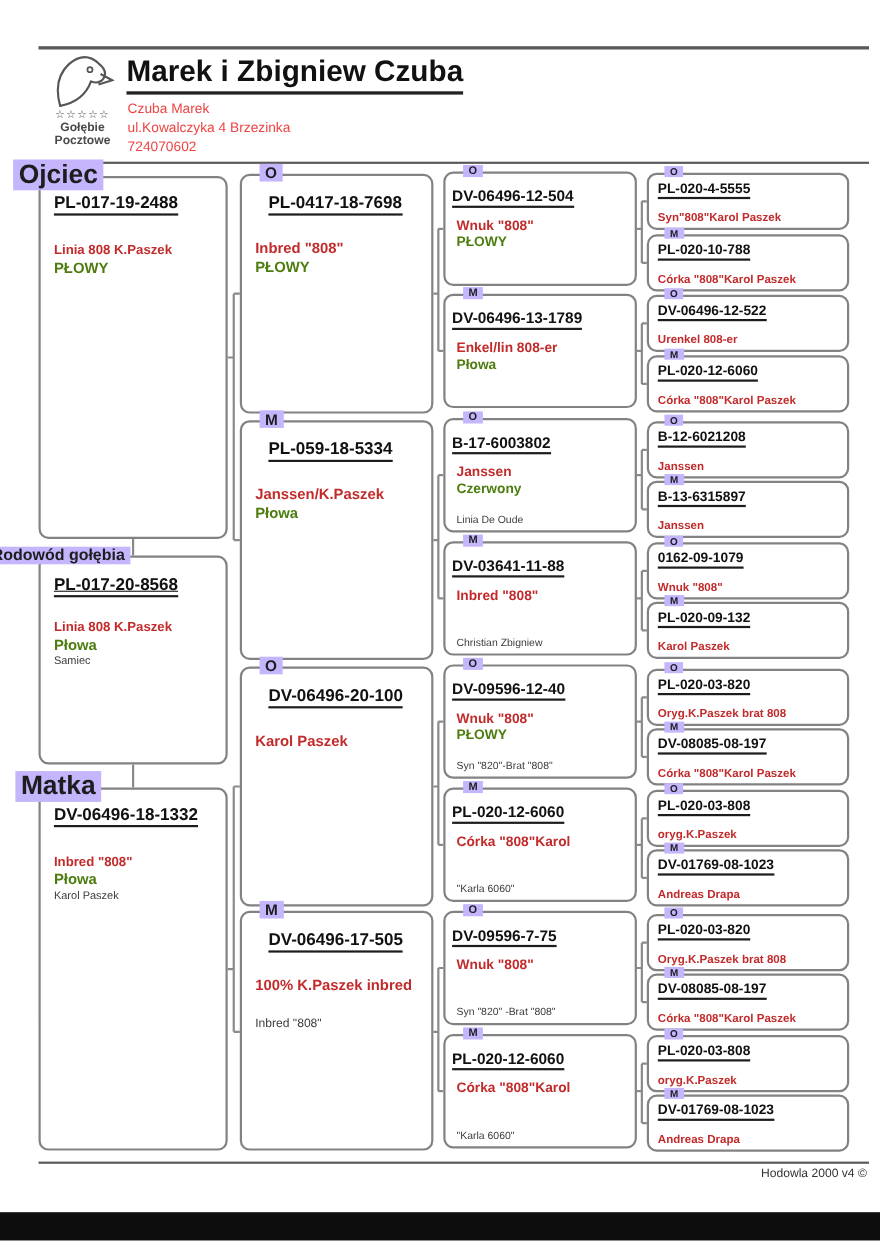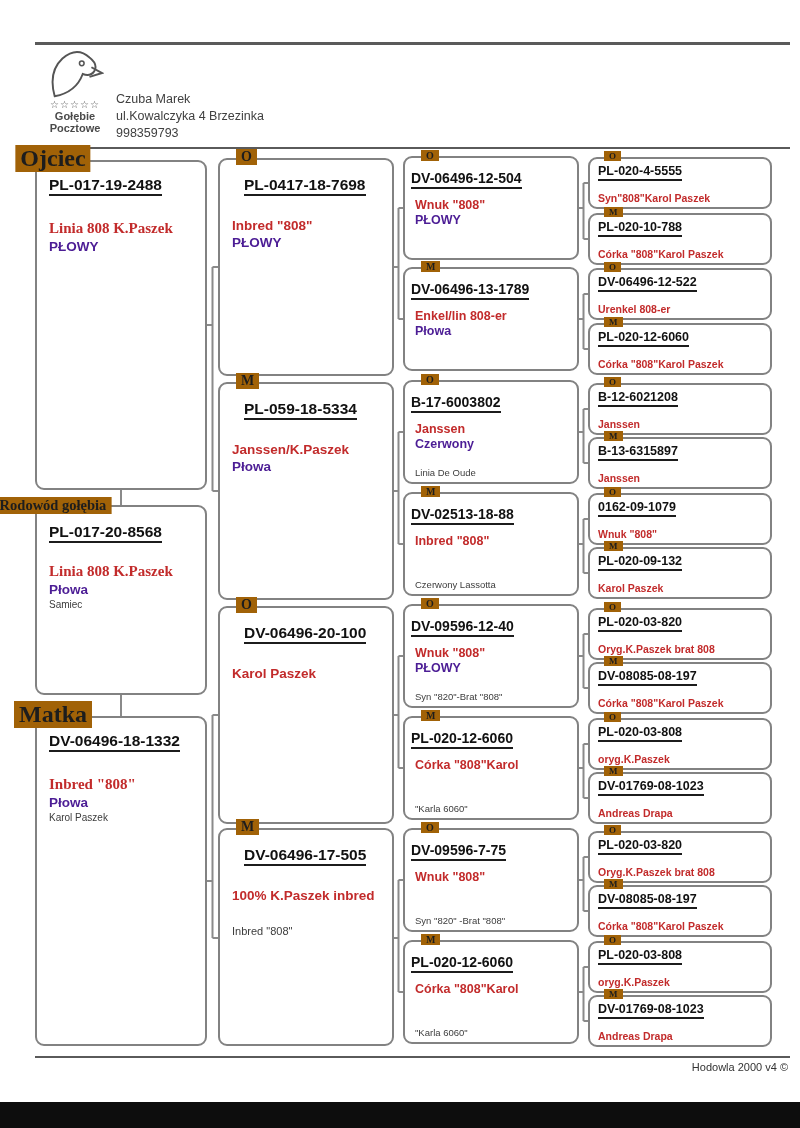--- a/index.html
+++ b/index.html
@@ -7,37 +7,37 @@
         font-family:"Liberation Sans",sans-serif;color:#1a1a1a;}
   .hrule{position:absolute;left:35px;width:755px;height:0;border-top:3px solid #5a5a5a;}
   .hrule.thin{border-top-width:2px;}
   
   #logo{position:absolute;left:40px;top:48px;width:70px;text-align:center;}
   #logo svg{display:block;margin:0 auto;}
   .logo-stars{font-size:10px;letter-spacing:1px;color:#555;line-height:10px;}
   .logo-word{font-size:11px;font-weight:bold;color:#4a4a4a;line-height:12px;}
   #main-title{position:absolute;left:115px;top:50px;font-size:27px;font-weight:bold;
               color:#111;border-bottom:3px solid #222;padding-bottom:2px;}
-  .addr{position:absolute;left:116px;font-size:12.5px;color:#404040;}
+  .addr{position:absolute;left:116px;font-size:12.5px;color:#ef4444;}
   
   .pbox{position:absolute;background:#fff;border:2px solid #828282;border-radius:9px;box-sizing:border-box;}
-  .chip{position:absolute;background:#a16207;padding:0 5px;font-family:Liberation Serif, serif;
+  .chip{position:absolute;background:#c4b5fd;padding:0 5px;font-family:Liberation Sans, sans-serif;
         font-weight:bold;color:#1d1d1d;white-space:nowrap;}
   .title-chip{left:50%;transform:translateX(-50%);}
   .ring{white-space:nowrap;}
   .ring span{font-weight:bold;color:#111;border-bottom:2px solid #1c1c1c;padding-bottom:1px;}
   .red{color:#c22b2b;font-weight:bold;white-space:nowrap;}
-  .teal{color:#4c1d95;font-weight:bold;white-space:nowrap;}
+  .teal{color:#4d7c0f;font-weight:bold;white-space:nowrap;}
   .note{color:#3c3c3c;white-space:nowrap;}
   
   .g1 .ring{margin:14px 12px 0;font-size:15.5px;}
-  .g1 .red{margin:26px 12px 0;font-size:15px;font-family:Liberation Serif, serif;}
+  .g1 .red{margin:26px 12px 0;font-size:12px;}
   .g1 .teal{margin:2px 12px 0;font-size:13.5px;}
   .g1 .note{margin:2px 12px 0;font-size:10px;}
-  .gsub .ring{margin:16px 12px 0;font-size:15.5px;}
+  .gsub .ring{margin:16px 12px 0;font-size:15.5px;text-decoration:underline;}
   .gsub .red{margin:22px 12px 0;}
   .g2 .ring{margin:16px 24px 0;font-size:15.5px;}
   .g2 .red{margin:24px 12px 0;font-size:13.5px;}
   .g2 .teal{margin:2px 12px 0;font-size:13.5px;}
   .g2 .note{margin:22px 12px 0;font-size:11px;}
   .g2 .chip,.g1 .chip{top:-11px;font-size:14px;left:16px;}
   .g3 .ring{margin:12px 6px 0;font-size:14px;}
   .g3 .red{margin:12px 10px 0;font-size:12.5px;}
   .g3 .teal{margin:1px 10px 0;font-size:12.5px;}
   .g3 .note{position:absolute;left:10px;bottom:4px;font-size:9.5px;}
@@ -64,23 +64,24 @@
     <svg width="58" height="52" viewBox="0 0 60 52">
       <path d="M9,49 Q2,24 17,10 Q32,-3 45,9 Q54,16 50,23 Q46,29 38,26 Q31,45 9,49 Z" fill="none" stroke="#555" stroke-width="2"></path>
       <path d="M47,19 L58,25 L45,29" fill="none" stroke="#555" stroke-width="2"></path>
       <circle cx="37" cy="15" r="2.4" fill="none" stroke="#555" stroke-width="1.6"></circle>
     </svg>
     <div class="logo-stars">☆☆☆☆☆</div>
     <div class="logo-word">Gołębie</div>
     <div class="logo-word">Pocztowe</div>
   </div>
 
+  <div id="main-title">Marek i Zbigniew Czuba</div>
   <div class="addr" style="top:92px">Czuba Marek</div>
   <div class="addr" style="top:109px">ul.Kowalczyka 4  Brzezinka</div>
-  <div class="addr" style="top:126px">998359793</div>
+  <div class="addr" style="top:126px">724070602</div>
 
   <div class="hrule thin" style="top:147px"></div>
 
   <svg id="connectors" width="800" height="1128">
       <path d="M121 490 V505 M121 695 V716 M207 325 H212.5 M212.5 267 V491 M212.5 267 H218 M212.5 491 H218 M207 881 H212.5 M212.5 715 V938 M212.5 715 H218 M212.5 938 H218 M394 267 H398.5 M398.5 208 V319 M398.5 208 H403 M398.5 319 H403 M394 491 H398.5 M398.5 432 V544 M398.5 432 H403 M398.5 544 H403 M394 715 H398.5 M398.5 656 V768 M398.5 656 H403 M398.5 768 H403 M394 938 H398.5 M398.5 880 V992 M398.5 880 H403 M398.5 992 H403 M579 208 H583.5 M583.5 183 V239 M583.5 183 H588 M583.5 239 H588 M579 319 H583.5 M583.5 294 V349 M583.5 294 H588 M583.5 349 H588 M579 432 H583.5 M583.5 409 V463 M583.5 409 H588 M583.5 463 H588 M579 544 H583.5 M583.5 519 V573 M583.5 519 H588 M583.5 573 H588 M579 656 H583.5 M583.5 634 V688 M583.5 634 H588 M583.5 688 H588 M579 768 H583.5 M583.5 744 V798 M583.5 744 H588 M583.5 798 H588 M579 880 H583.5 M583.5 857 V911 M583.5 857 H588 M583.5 911 H588 M579 992 H583.5 M583.5 967 V1021 M583.5 967 H588 M583.5 1021 H588 " stroke="#8a8a8a" stroke-width="2" fill="none"></path>
     </svg>
 
   <div class="pbox g1" style="left:35px;top:160px;width:172px;height:330px">
     <span class="chip title-chip big">Ojciec</span>
     <div class="ring"><span>PL-017-19-2488</span></div>
@@ -152,24 +153,24 @@
     </div>
     <div class="pbox g3" style="left: 403px; top: 380px; width: 176px; height: 104px;">
       <span class="chip">O</span>
       <div class="ring"><span>B-17-6003802</span></div>
       <div class="red">Janssen</div>
       <div class="teal">Czerwony</div>
       <div class="note">Linia De Oude</div>
     </div>
     <div class="pbox g3" style="left: 403px; top: 492px; width: 176px; height: 104px;">
       <span class="chip">M</span>
-      <div class="ring"><span>DV-02513-18-88</span></div>
+      <div class="ring"><span>DV-03641-11-88</span></div>
       <div class="red">Inbred "808"</div>
       <div class="teal"></div>
-      <div class="note">Czerwony Lassotta</div>
+      <div class="note">Christian Zbigniew</div>
     </div>
     <div class="pbox g3" style="left: 403px; top: 604px; width: 176px; height: 104px;">
       <span class="chip">O</span>
       <div class="ring"><span>DV-09596-12-40</span></div>
       <div class="red">Wnuk "808"</div>
       <div class="teal">PŁOWY</div>
       <div class="note">Syn "820"-Brat "808"</div>
     </div>
     <div class="pbox g3" style="left: 403px; top: 716px; width: 176px; height: 104px;">
       <span class="chip">M</span>

